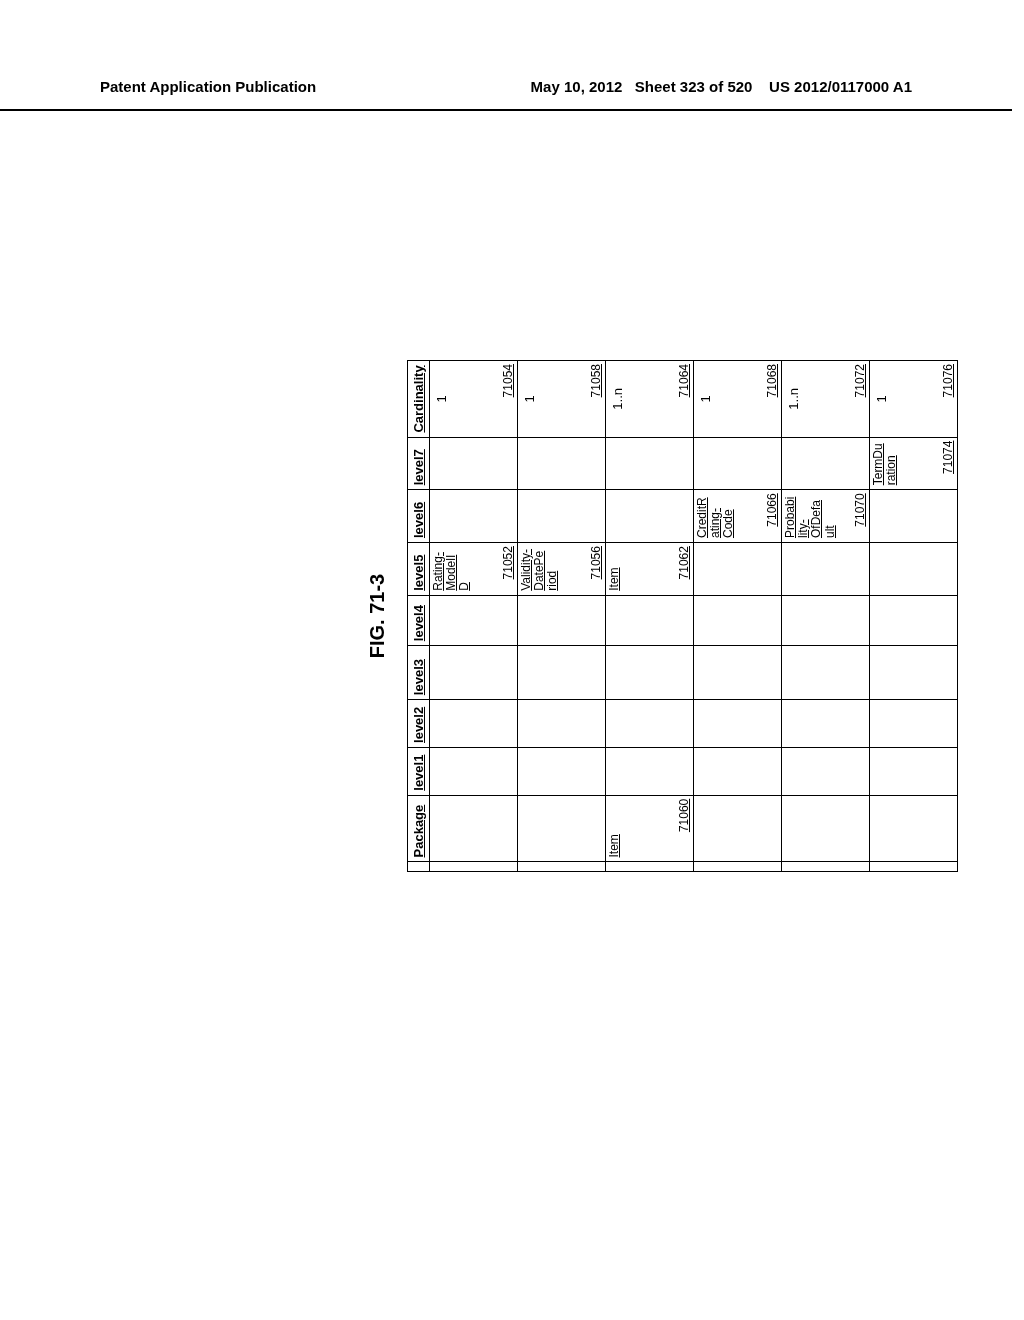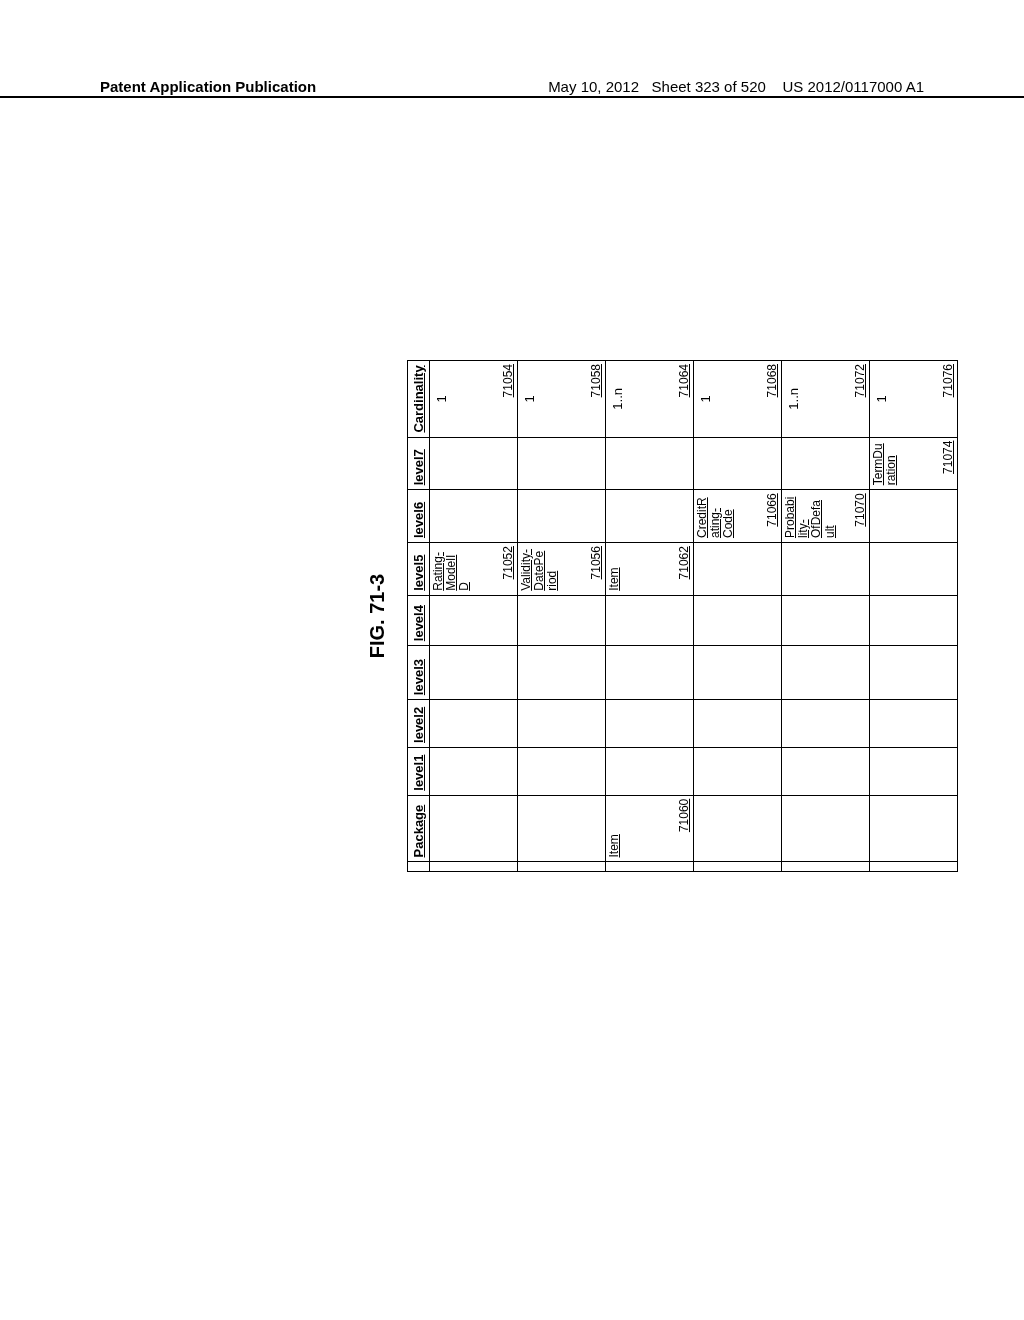--- a/index.html
+++ b/index.html
@@ -16,32 +16,32 @@
     }
     .page {
       width: 100%;
       height: 100%;
       position: relative;
     }
     .header {
       position: absolute;
       top: 78px;
       left: 0;
-      right: 0;
-      padding: 0 100px 1px 100px;
+      right: 12px;
+      padding: 0 100px 14px 100px;
       display: flex;
       justify-content: space-between;
       border-bottom: 2px solid #000;
       font-size: 15px;
     }
     .header-left {
       font-weight: bold;
     }
     .header-right {
-      font-weight: normal;
+      font-weight: bold;
     }
     .figure-wrap {
       position: absolute;
       top: 170px;
       left: 50%;
       transform: translateX(-50%) rotate(-90deg);
       transform-origin: center center;
     }
     .figure-title {
       text-align: center;

